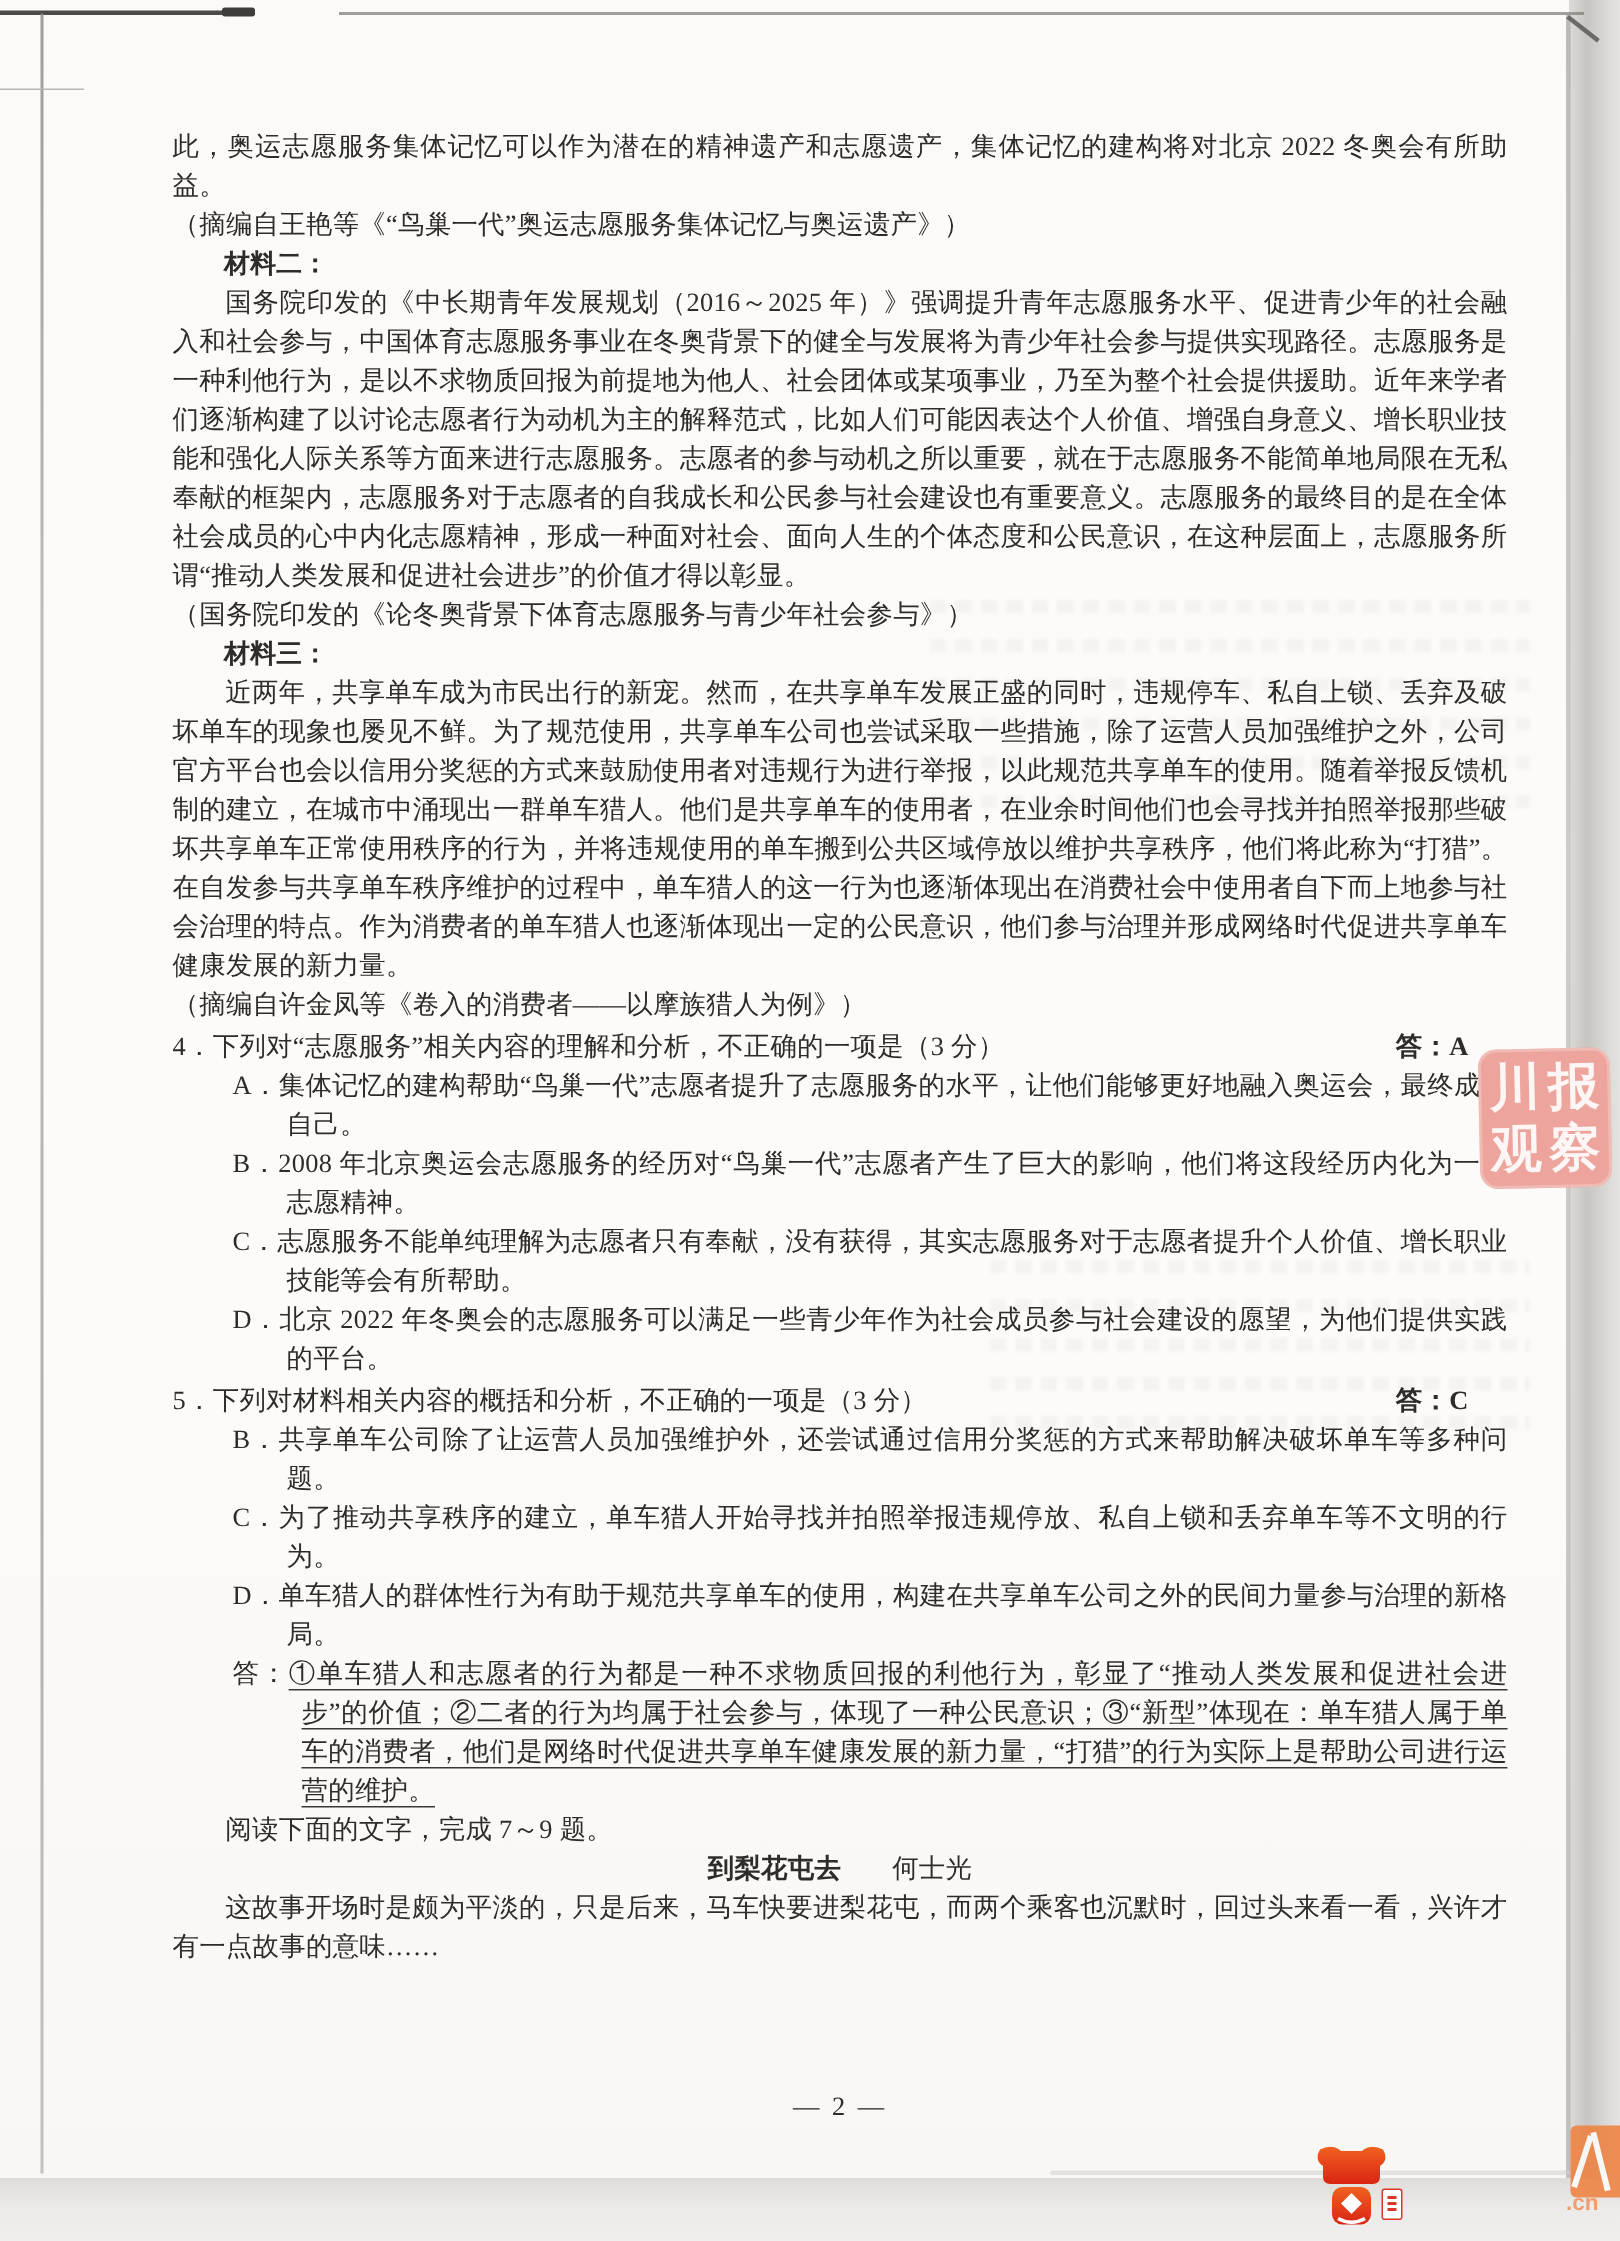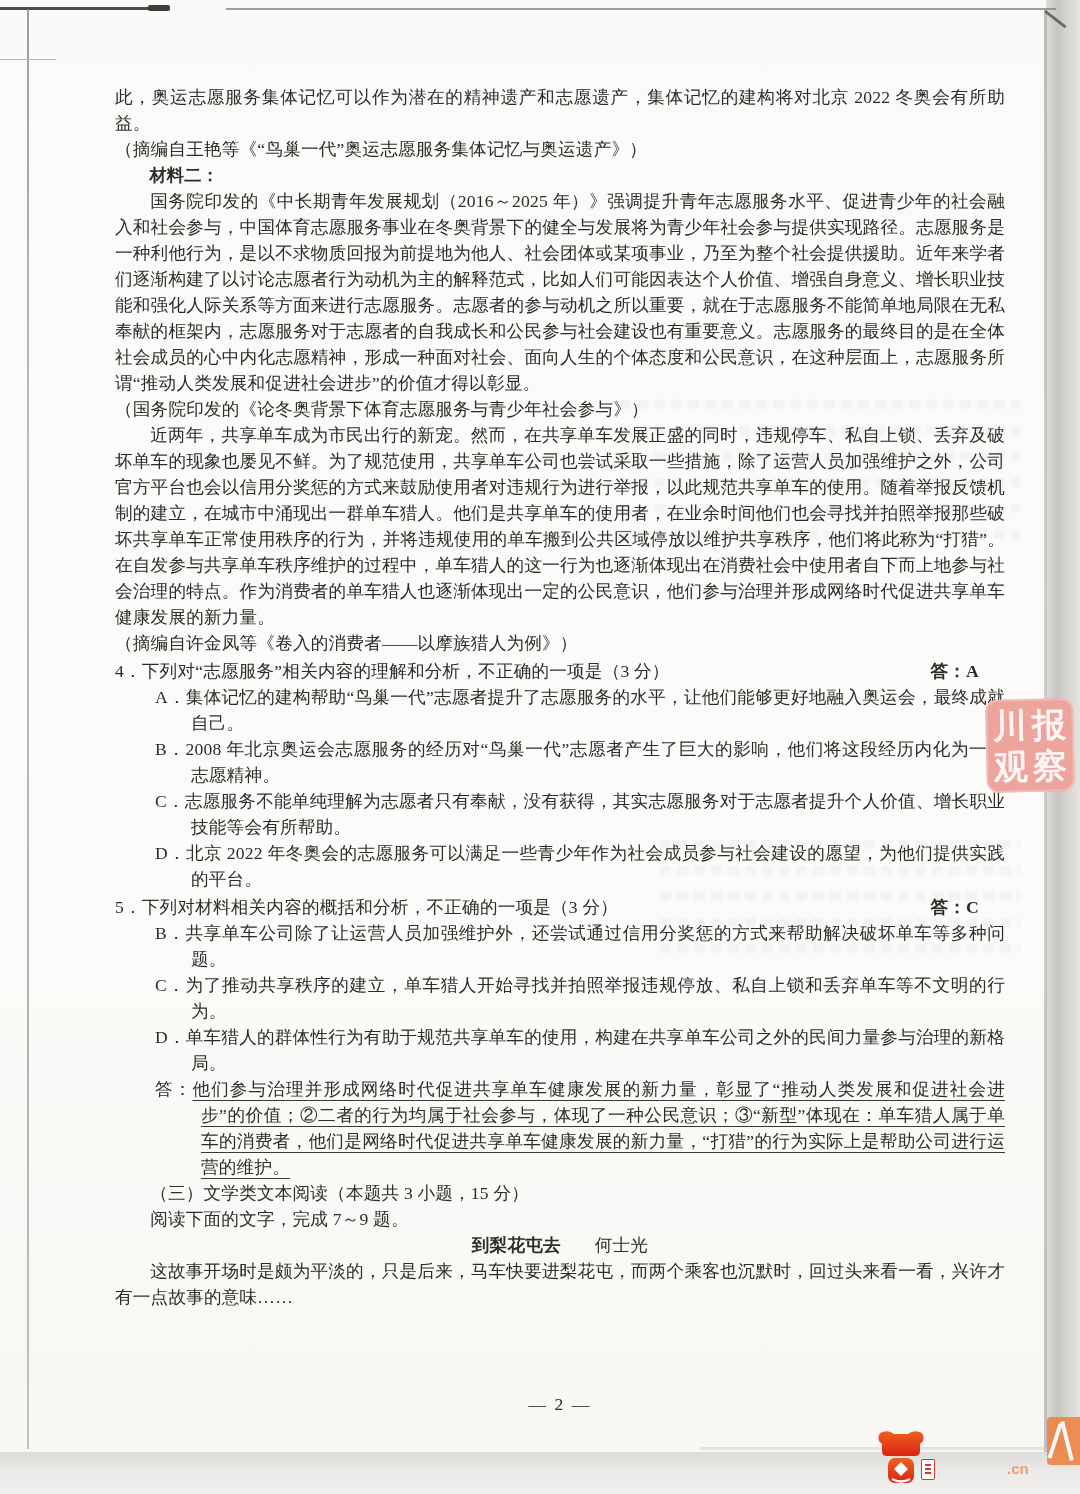--- a/index.html
+++ b/index.html
@@ -101,21 +101,21 @@
   .logo-seal i{display:block;width:6px;height:11px;
     background:repeating-linear-gradient(180deg,#d8372a 0 2px,#fff 2px 4px);}
   .wm-corner{
     position:absolute;left:1047px;top:1417px;width:40px;height:48px;z-index:4;
     background:#ef7f3c;border-radius:4px;opacity:.85;
     overflow:hidden;
   }
   .wm-corner i{position:absolute;left:6px;top:6px;width:4px;height:36px;background:#fff;transform:rotate(18deg);display:block;}
   .wm-corner b{position:absolute;left:18px;top:4px;width:4px;height:40px;background:#fff;transform:rotate(-14deg);display:block;}
   .wm-cn{
-    position:absolute;left:1007px;top:1460px;z-index:4;
+    position:absolute;left:1044px;top:1460px;z-index:4;
     color:#f0915e;font-size:15px;font-weight:bold;opacity:.85;
     font-family:"Liberation Sans","DejaVu Sans",sans-serif;
   }
 </style>
 </head>
 <body>
 
 <div class="page">
   <div class="paper"></div>
 
@@ -148,43 +148,43 @@
 
   <div class="content">
 
     <p>此，奥运志愿服务集体记忆可以作为潜在的精神遗产和志愿遗产，集体记忆的建构将对北京 2022 冬奥会有所助益。</p>
     <p class="src">（摘编自王艳等《“鸟巢一代”奥运志愿服务集体记忆与奥运遗产》）</p>
 
     <p class="mat-header">材料二：</p>
     <p class="para">国务院印发的《中长期青年发展规划（2016～2025 年）》强调提升青年志愿服务水平、促进青少年的社会融入和社会参与，中国体育志愿服务事业在冬奥背景下的健全与发展将为青少年社会参与提供实现路径。志愿服务是一种利他行为，是以不求物质回报为前提地为他人、社会团体或某项事业，乃至为整个社会提供援助。近年来学者们逐渐构建了以讨论志愿者行为动机为主的解释范式，比如人们可能因表达个人价值、增强自身意义、增长职业技能和强化人际关系等方面来进行志愿服务。志愿者的参与动机之所以重要，就在于志愿服务不能简单地局限在无私奉献的框架内，志愿服务对于志愿者的自我成长和公民参与社会建设也有重要意义。志愿服务的最终目的是在全体社会成员的心中内化志愿精神，形成一种面对社会、面向人生的个体态度和公民意识，在这种层面上，志愿服务所谓“推动人类发展和促进社会进步”的价值才得以彰显。</p>
     <p class="src">（国务院印发的《论冬奥背景下体育志愿服务与青少年社会参与》）</p>
 
+    <p class="mat-header">材料三：</p>
     <p class="para">近两年，共享单车成为市民出行的新宠。然而，在共享单车发展正盛的同时，违规停车、私自上锁、丢弃及破坏单车的现象也屡见不鲜。为了规范使用，共享单车公司也尝试采取一些措施，除了运营人员加强维护之外，公司官方平台也会以信用分奖惩的方式来鼓励使用者对违规行为进行举报，以此规范共享单车的使用。随着举报反馈机制的建立，在城市中涌现出一群单车猎人。他们是共享单车的使用者，在业余时间他们也会寻找并拍照举报那些破坏共享单车正常使用秩序的行为，并将违规使用的单车搬到公共区域停放以维护共享秩序，他们将此称为“打猎”。在自发参与共享单车秩序维护的过程中，单车猎人的这一行为也逐渐体现出在消费社会中使用者自下而上地参与社会治理的特点。作为消费者的单车猎人也逐渐体现出一定的公民意识，他们参与治理并形成网络时代促进共享单车健康发展的新力量。</p>
     <p class="src">（摘编自许金凤等《卷入的消费者——以摩族猎人为例》）</p>
 
     <div class="qline">
       <span class="q-ans">答：A</span><span>4．</span><span>下列对“志愿服务”相关内容的理解和分析，不正确的一项是（3 分）</span>
     </div>
     <div class="opt"><span>A．</span><span>集体记忆的建构帮助“鸟巢一代”志愿者提升了志愿服务的水平，让他们能够更好地融入奥运会，最终成就自己。</span></div>
     <div class="opt"><span>B．</span><span>2008 年北京奥运会志愿服务的经历对“鸟巢一代”志愿者产生了巨大的影响，他们将这段经历内化为一种志愿精神。</span></div>
     <div class="opt"><span>C．</span><span>志愿服务不能单纯理解为志愿者只有奉献，没有获得，其实志愿服务对于志愿者提升个人价值、增长职业技能等会有所帮助。</span></div>
     <div class="opt"><span>D．</span><span>北京 2022 年冬奥会的志愿服务可以满足一些青少年作为社会成员参与社会建设的愿望，为他们提供实践的平台。</span></div>
 
     <div class="qline">
       <span class="q-ans">答：C</span><span>5．</span><span>下列对材料相关内容的概括和分析，不正确的一项是（3 分）</span>
     </div>
     <div class="opt"><span>B．</span><span>共享单车公司除了让运营人员加强维护外，还尝试通过信用分奖惩的方式来帮助解决破坏单车等多种问题。</span></div>
     <div class="opt"><span>C．</span><span>为了推动共享秩序的建立，单车猎人开始寻找并拍照举报违规停放、私自上锁和丢弃单车等不文明的行为。</span></div>
     <div class="opt"><span>D．</span><span>单车猎人的群体性行为有助于规范共享单车的使用，构建在共享单车公司之外的民间力量参与治理的新格局。</span></div>
 
     <div class="ans6">
-      <span>答：</span><span class="u">他们参与治理并形成网络时代促进共享单车健康发展的新力量，彰显了“推动人类发展和促进社会进步”的价值；②二者的行为均属于社会参与，体现了一种公民意识；③“新型”体现在：单车猎人属于单车的消费者，他们是网络时代促进共享单车健康发展的新力量，“打猎”的行为实际上是帮助公司进行运营的维护。</span>
-    </div>
-
-    <p class="sec-title">（三）文学类文本阅读（本题共 3 小题，15 分）</p>
+      <span>答：</span><span class="u">①单车猎人和志愿者的行为都是一种不求物质回报的利他行为，彰显了“推动人类发展和促进社会进步”的价值；②二者的行为均属于社会参与，体现了一种公民意识；③“新型”体现在：单车猎人属于单车的消费者，他们是网络时代促进共享单车健康发展的新力量，“打猎”的行为实际上是帮助公司进行运营的维护。</span>
+    </div>
+
     <p class="sec-title">阅读下面的文字，完成 7～9 题。</p>
     <p class="story-title">
       <span class="t">到梨花屯去</span><span class="a">何士光</span>
     </p>
     <p class="story">这故事开场时是颇为平淡的，只是后来，马车快要进梨花屯，而两个乘客也沉默时，回过头来看一看，兴许才有一点故事的意味……</p>
   </div>
 
   <div class="pageno">— 2 —</div>
 
   <div class="stamp">

